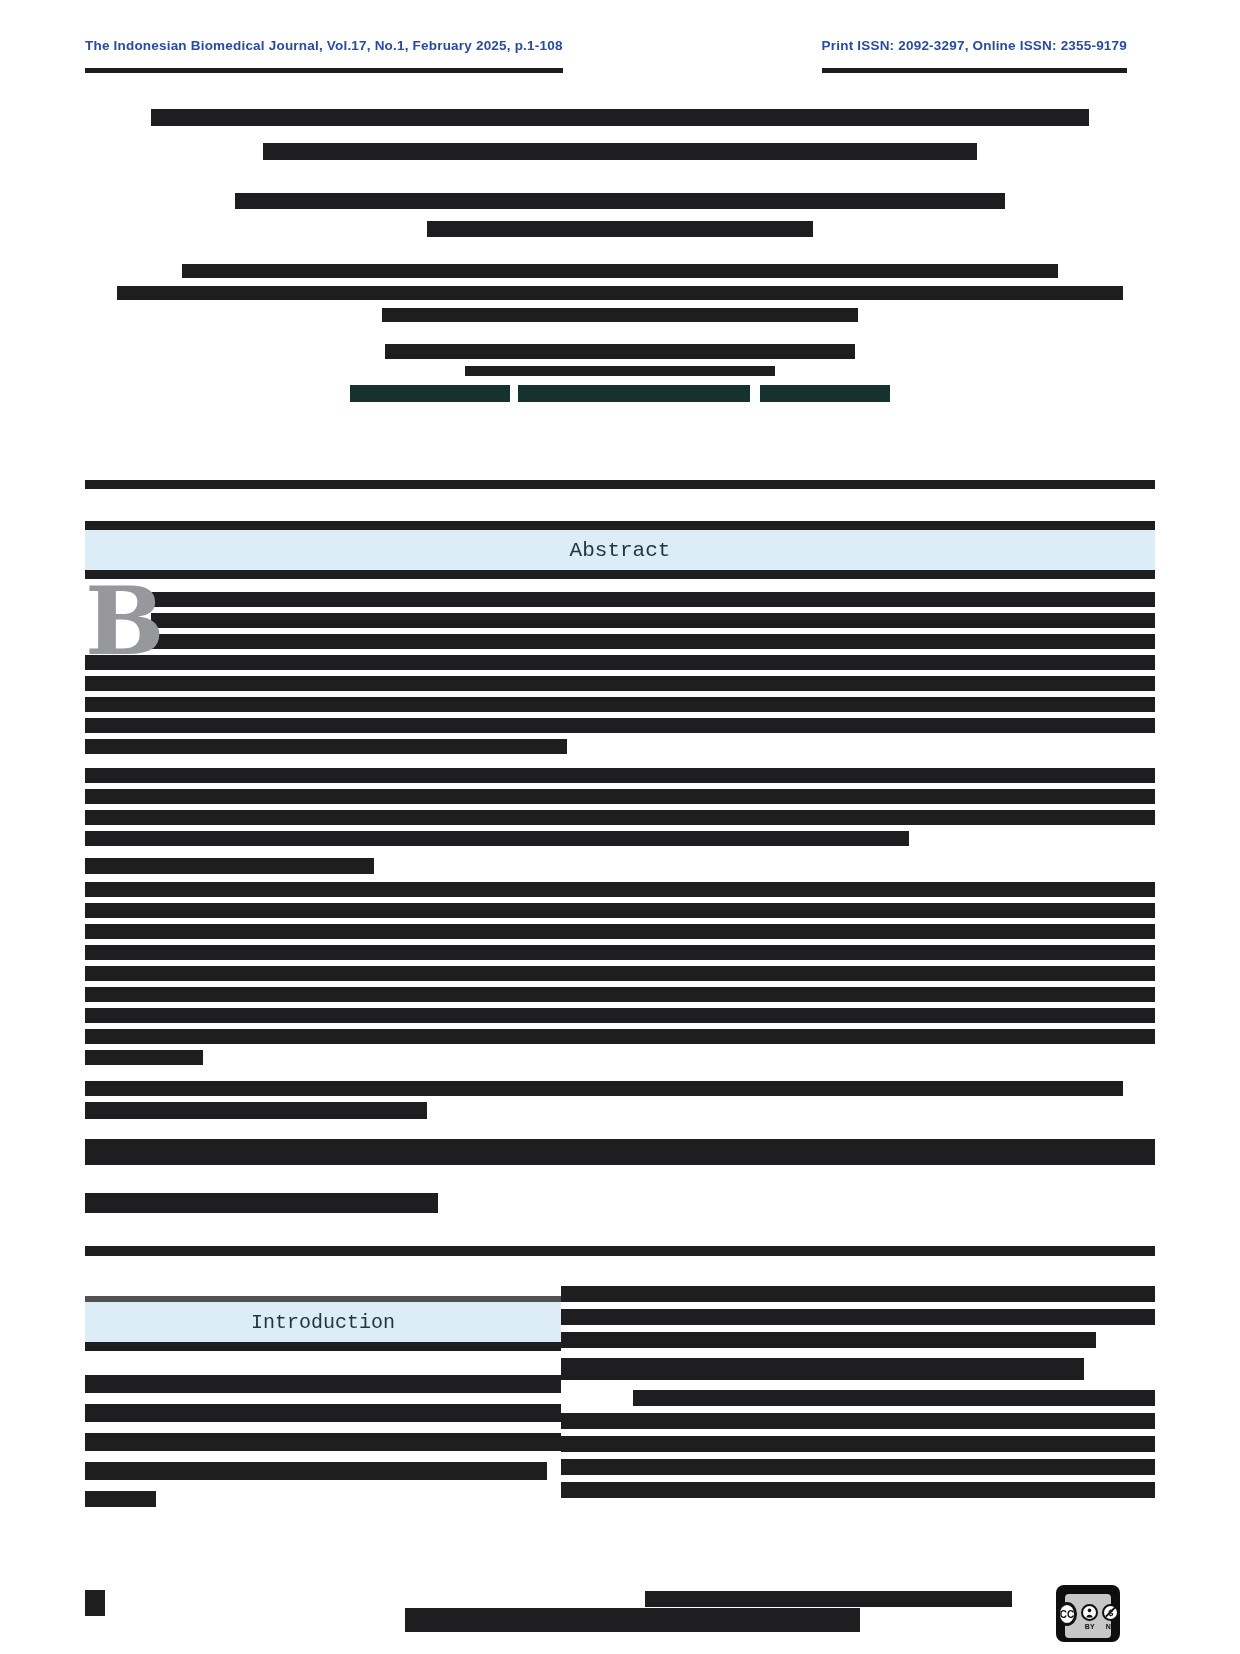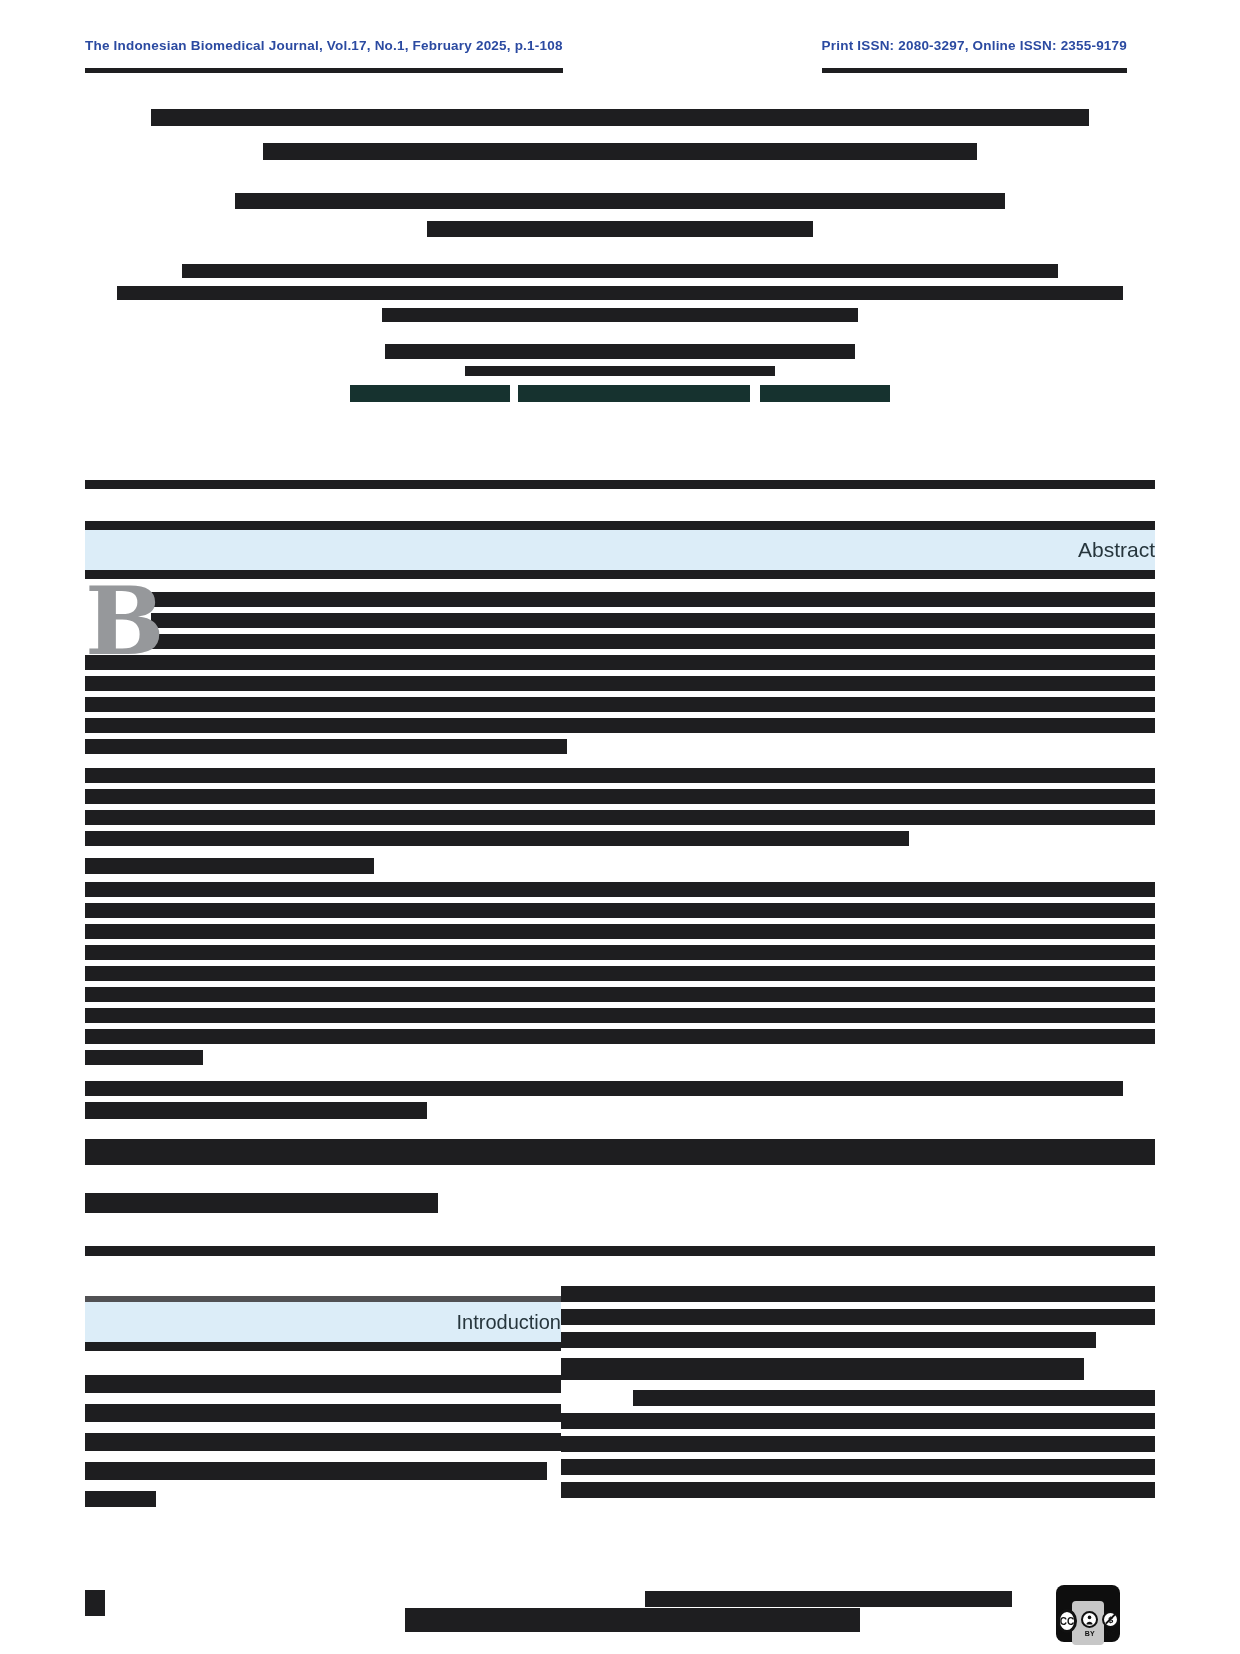--- a/index.html
+++ b/index.html
@@ -31,22 +31,22 @@
   .affil-block { margin-top: 27px; }
   .corr-block { margin-top: 22px; }
   .doi-block { margin-top: 9px; }
 
   
   .rule { height: 9px; background: #1e1e20; }
   .rule1 { margin-top: 78px; }
   .rule2 { margin-top: 32px; }
   .rule4 { height: 10px; margin-top: 33px; }
   .band {
-    height: 40px; background: #dcedf8; display: flex; align-items: center; justify-content: flex-end;
-    font-size: 21px; color: #27363d; font-family: Liberation Sans, sans-serif;
+    height: 40px; background: #dcedf8; display: flex; align-items: center; justify-content: center;
+    font-size: 21px; color: #27363d; font-family: Liberation Mono, monospace;
   }
 
   
   .abs-text { position: relative; margin-top: 13px; }
   .dropcap {
     position: absolute; left: 0; top: -4px; width: 60px;
     font-family: "DejaVu Serif", serif; font-weight: bold; font-size: 94px; line-height: 0.72;
     color: #96989b;
   }
 
@@ -59,21 +59,21 @@
     border-top: 6px solid #515154; border-bottom: 9px solid #1e1e20; height: 55px;
   }
   .intro-left { margin-top: 24px; }
 
   
   .corner { position: absolute; left: 85px; top: 1590px; width: 20px; height: 26px; background: #1e1e20; }
   .fbar1 { position: absolute; left: 645px; top: 1591px; width: 367px; height: 16px; background: #1e1e20; }
   .fbar2 { position: absolute; left: 405px; top: 1608px; width: 455px; height: 24px; background: #1e1e20; }
   .cc-badge {
     position: absolute; left: 1056px; top: 1585px; width: 64px; height: 57px;
-    background: #0e0e0e; border-radius: 8px; padding: 16px;
+    background: #0e0e0e; border-radius: 8px; padding: 9px;
   }
   .cc-panel {
     width: 100%; height: 44px; background: #c7c7c7; border-radius: 4px;
     display: flex; justify-content: center; gap: 4px; padding-top: 2px;
   }
   .cc-big {
     width: 24px; height: 24px; border: 3px solid #111; border-radius: 50%; background: #fff;
     display: flex; align-items: center; justify-content: center; margin-top: 6px;
     font: bold 10px "Liberation Sans", sans-serif; color: #111;
   }
@@ -88,21 +88,21 @@
   .person-svg { width: 9px; height: 10px; }
 </style>
 </head>
 <body>
 
 <div class="page">
   <div class="content">
 
     <div class="hdr">
       <div class="h-item">The Indonesian Biomedical Journal, Vol.17, No.1, February 2025, p.1-108</div>
-      <div class="h-item h-right">Print ISSN: 2080-3297, Online ISSN: 2355-9179</div>
+      <div class="h-item h-right">Print ISSN: 2092-3297, Online ISSN: 2355-9179</div>
     </div>
 
 
     <div class="rblock title-block">
         <div style="height: 17px; margin-top: 0px; margin-left: auto; margin-right: auto; width: 938px; background: rgb(30, 30, 32);"></div>
         <div style="height: 17px; margin-top: 17px; margin-left: auto; margin-right: auto; width: 714px; background: rgb(30, 30, 32);"></div>
       </div>
     <div class="rblock authors-block">
         <div style="height: 16px; margin-top: 0px; margin-left: auto; margin-right: auto; width: 770px; background: rgb(30, 30, 32);"></div>
         <div style="height: 16px; margin-top: 12px; margin-left: auto; margin-right: auto; width: 386px; background: rgb(30, 30, 32);"></div>

